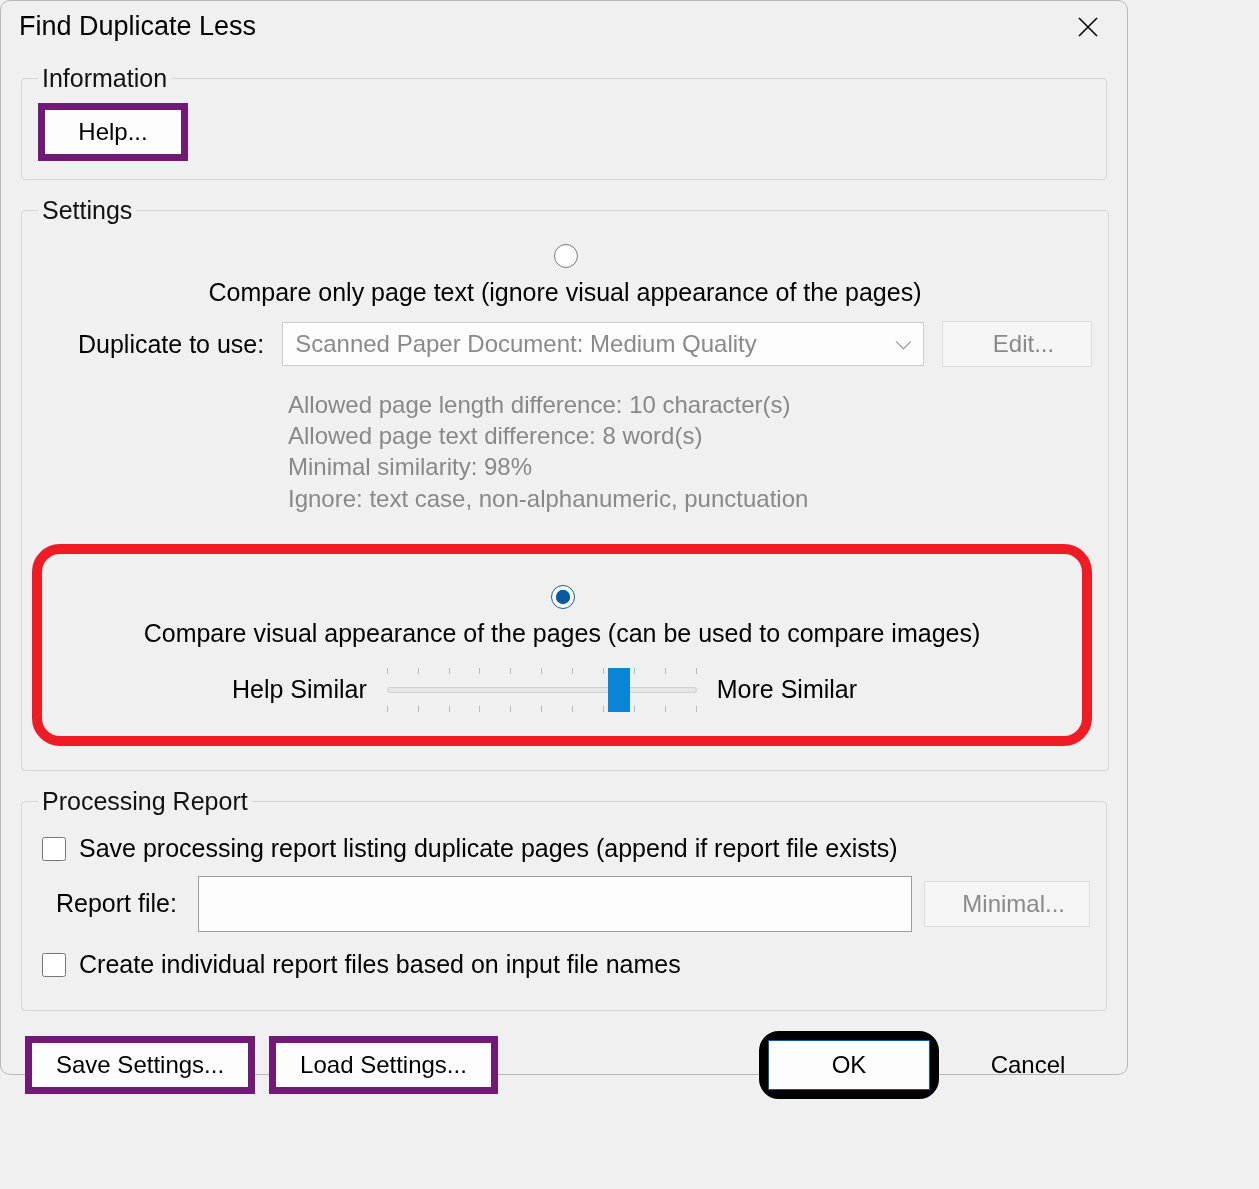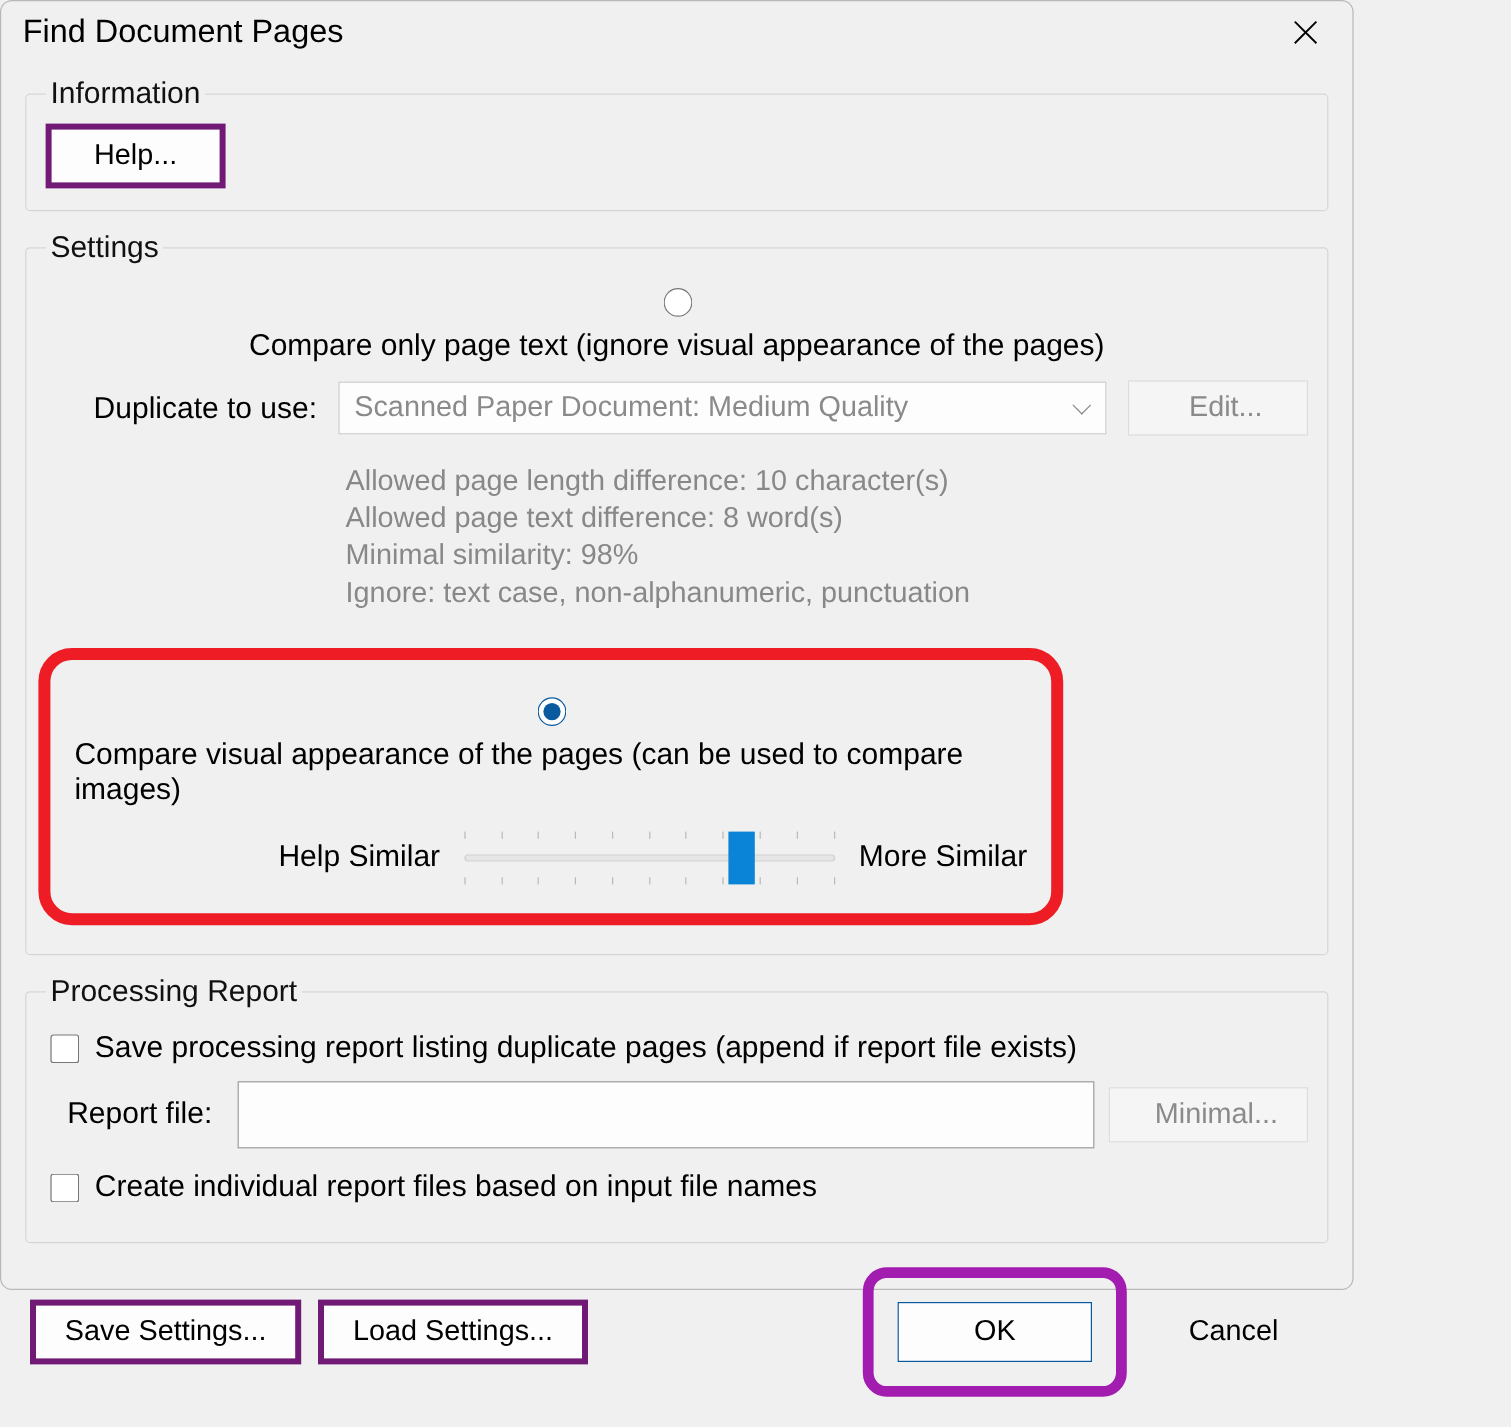--- a/index.html
+++ b/index.html
@@ -56,21 +56,21 @@
   }
   .info-text {
     flex: 1;
     font-size: 25px;
     line-height: 1.3;
     color: #000;
     padding: 4px 0 2px 0;
   }
   .btn {
     background: #fdfdfd;
-    border: 5px solid #701a75;
+    border: 7px solid #701a75;
     font-size: 24px;
     padding: 8px 24px;
     cursor: pointer;
     min-width: 150px;
   }
   .btn.primary {
     border: 1px solid #0a5aa0;
     background: #fdfdfd;
     color: #000;
   }
@@ -128,21 +128,21 @@
     margin: 22px 0 8px 250px;
     font-size: 24px;
     color: #888;
     line-height: 1.3;
   }
   .callout {
     border: 10px solid #ee1c25;
     border-radius: 28px;
     margin: 30px 0 6px -6px;
     padding: 28px 20px 24px 20px;
-    width: 854px;
+    width: 1060px;
   }
   .slider-row {
     display: flex;
     align-items: center;
     gap: 20px;
     margin-top: 20px;
     margin-left: 170px;
   }
   .slider-row .lbl {
     font-size: 25px;
@@ -209,36 +209,36 @@
     background: #fdfdfd;
   }
   .bottom-buttons {
     display: flex;
     align-items: center;
     gap: 14px;
     padding: 10px 24px 14px;
   }
   .spacer { flex:1; }
   .ok-callout {
-    border: 9px solid #a21caf;
+    border: 9px solid #000000;
     border-radius: 20px;
-    padding: 20px;
+    padding: 0;
   }
   .ok-callout .btn.primary {
     min-width: 162px;
     padding: 10px 24px;
   }
 </style>
 </head>
 <body>
 
 <div class="dialog">
 
   <div class="titlebar">
-    <span class="title">Find Document Pages</span>
+    <span class="title">Find Duplicate Less</span>
     <span class="close-x">
       <svg width="22" height="22" viewBox="0 0 22 22">
         <line x1="2" y1="2" x2="20" y2="20" stroke="#000" stroke-width="1.6"></line>
         <line x1="20" y1="2" x2="2" y2="20" stroke="#000" stroke-width="1.6"></line>
       </svg>
     </span>
   </div>
 
   <fieldset>
     <legend>Information</legend>

